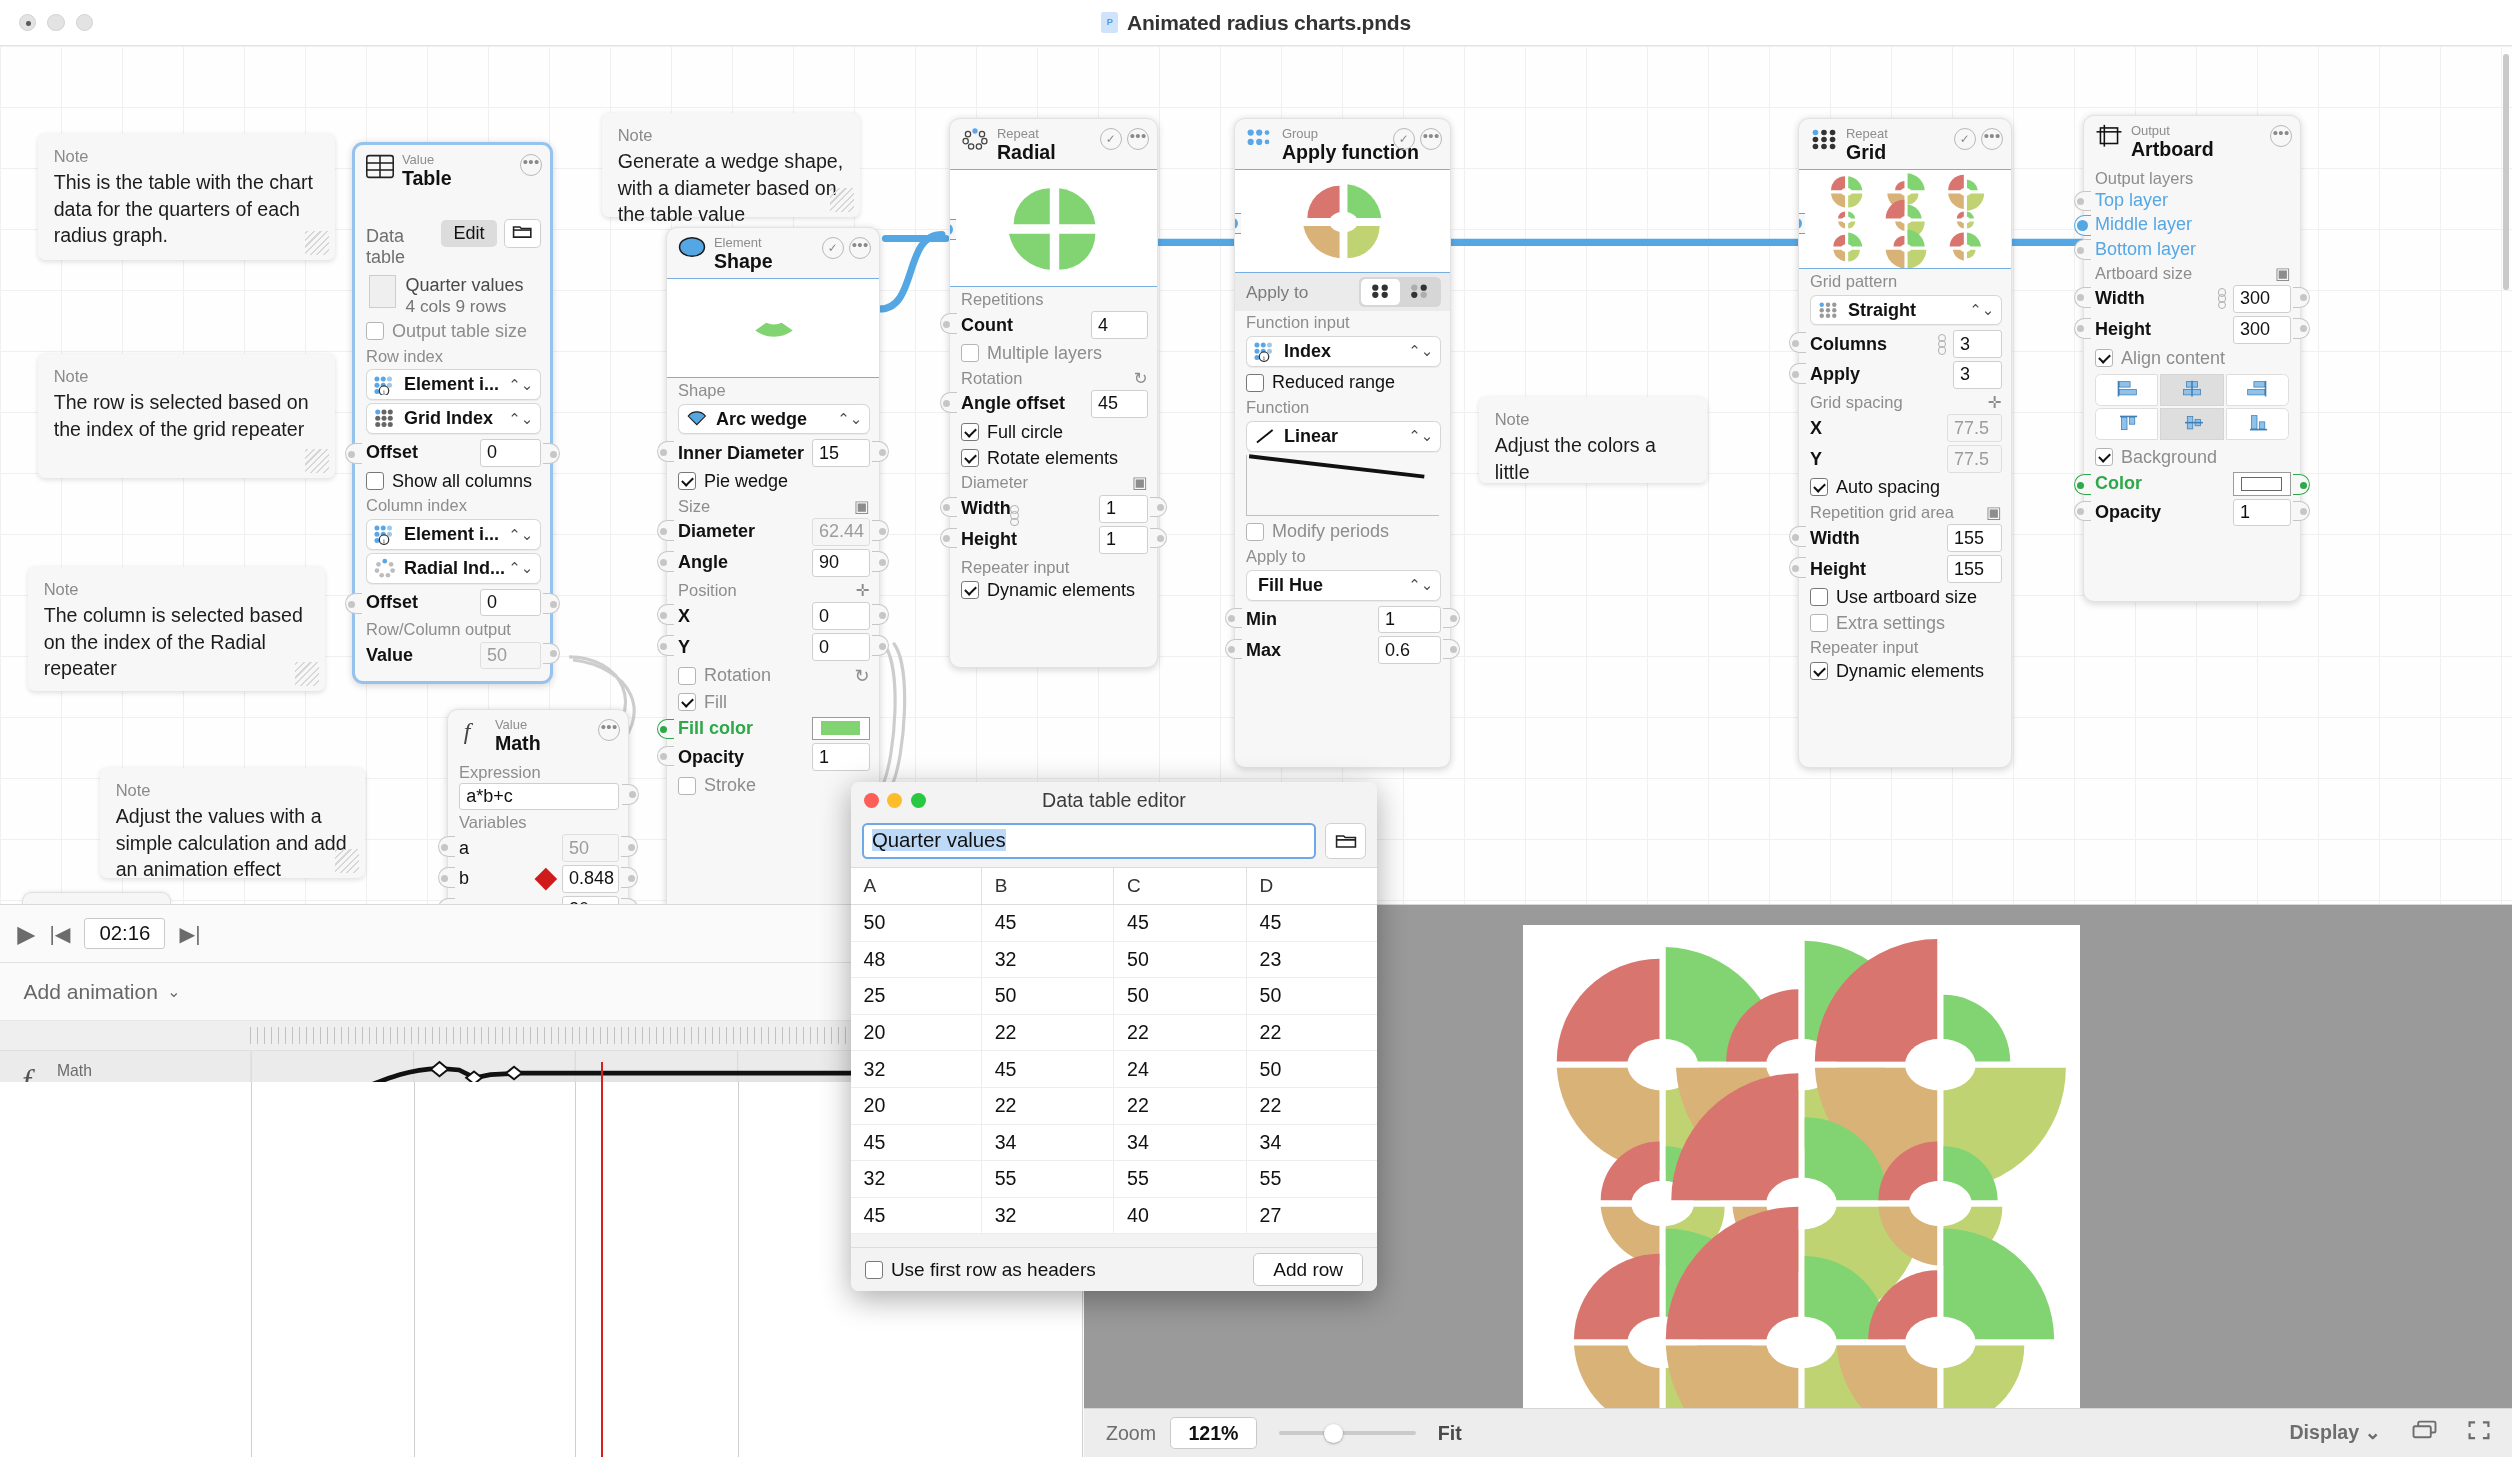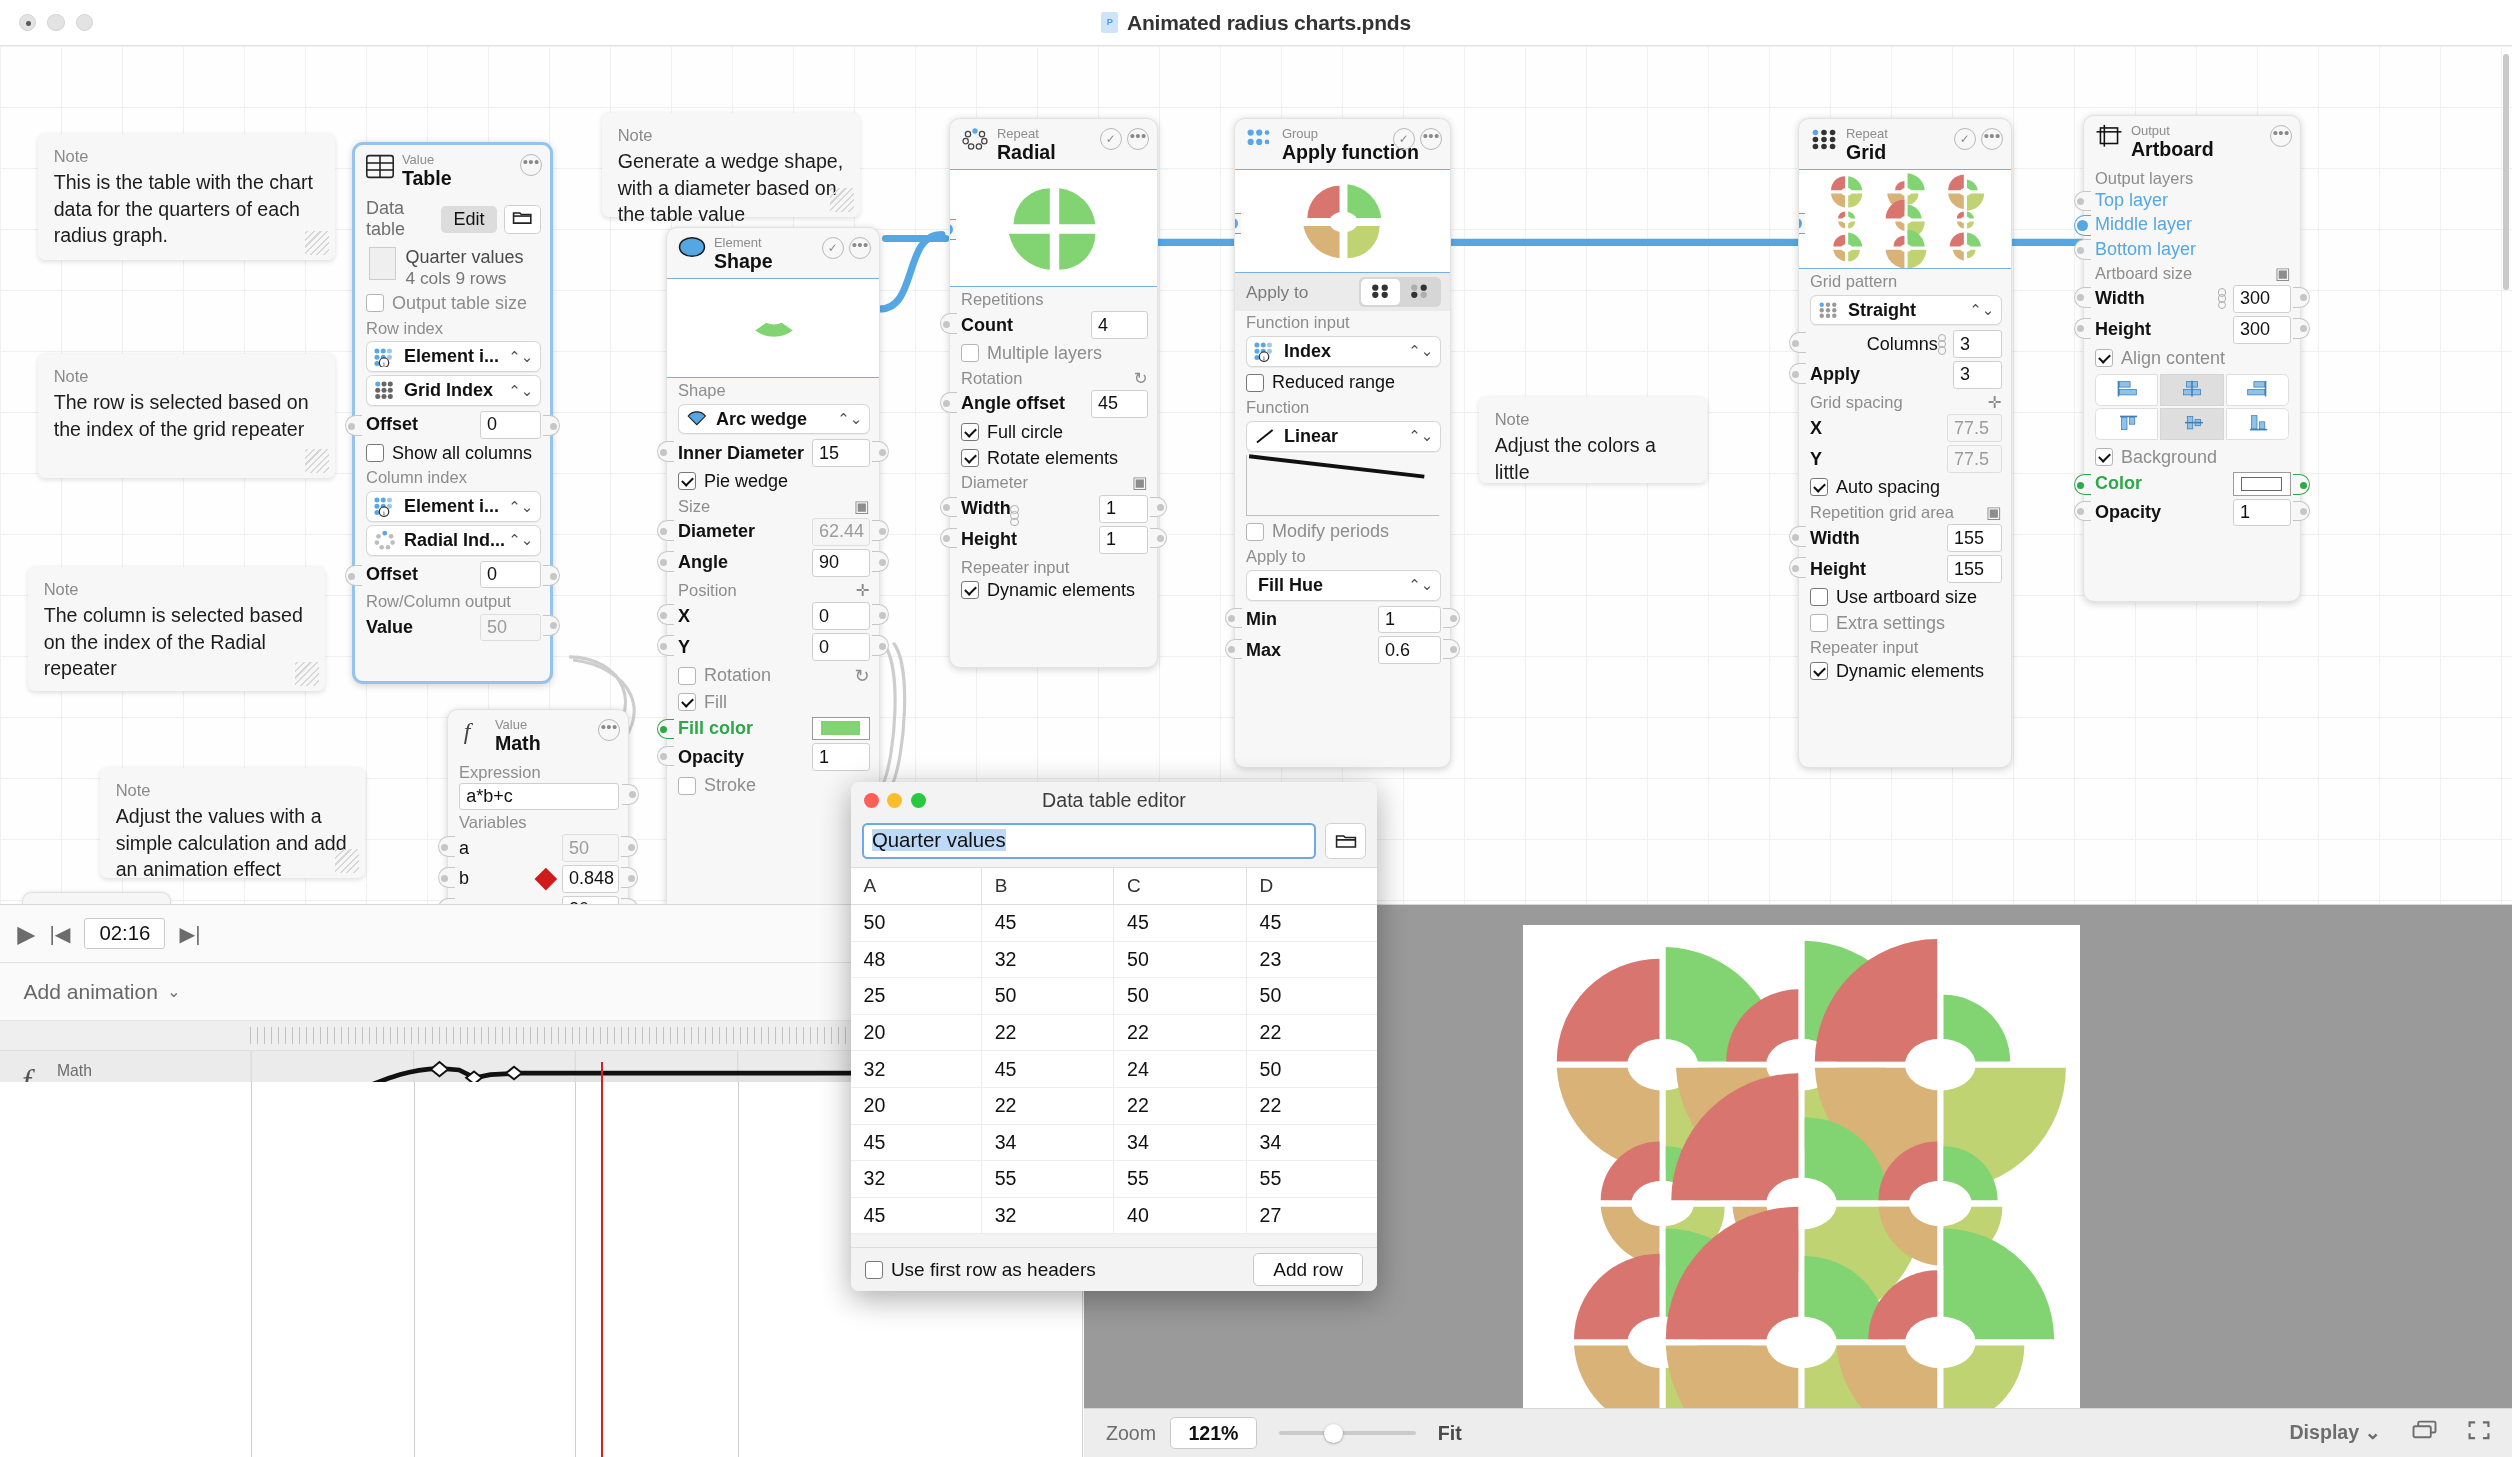--- a/index.html
+++ b/index.html
@@ -60,21 +60,21 @@
   .node-hdr .ntxt .kind{font-size:13px;color:#8d8d8d;line-height:1.05;}
   .node-hdr .ntxt .name{font-size:19.6px;color:#111;font-weight:bold;line-height:1.15;}
   .hdr-btns{position:absolute;right:7.9px;top:8.6px;display:flex;gap:5.5px;}
   .cbtn{width:22px;height:22px;border-radius:50%;border:1.3px solid #b9b9b9;color:#8a8a8a;font-size:11.8px;
         display:flex;align-items:center;justify-content:center;background:transparent;}
   .cbtn.dots{font-size:15px;letter-spacing:0.4px;line-height:0;padding-bottom:5.5px;}
 
   .preview{ background:#fff; border-top:1.2px solid #77b0e0; border-bottom:1.2px solid #77b0e0; overflow:hidden; position:relative;}
   .row { display:flex; align-items:center; padding:1.6px 9.4px 1.6px 11px; font-size:18px; color:#111; }
   .row .lab{flex:1;}
-  .row .lab.dim{color:#8d8d8d;font-size:16.5px;}
+  .row .lab.dim{color:#8d8d8d;font-size:16.5px;margin-top:28px;}
   .secl{ font-size:16.5px;color:#8d8d8d;padding:2.4px 9.4px 0.8px 11px; display:flex; align-items:center;}
   .secl .sp{flex:1;}
   .fld{ background:#fff;border:0.8px solid #cfcfcf;border-radius:3.1px;font-size:18px;color:#111;
         padding:2.4px 6.3px; min-width:49px; text-align:left;}
   .fld.dim{color:#9c9c9c;background:#f6f6f6;border-color:#dedede;}
   .sel-box{ background:#fff;border:0.8px solid #d6d6d6;border-radius:6.3px; display:flex;align-items:center;
         padding:3.9px 6.3px; margin:3.1px 9.4px 3.1px 11px; font-size:18px;color:#111; box-shadow:0 0.8px 0.8px rgba(0,0,0,.05);}
   .sel-box .sicon{width:23.6px;height:20.4px;margin-right:7px;flex:0 0 auto;}
   .sel-box .stxt{flex:1;font-weight:bold;}
   .chev{font-size:15px;color:#4b4b4b;}
@@ -879,21 +879,21 @@
               <circle cx="14" cy="20" r="2.8" fill="#999"></circle>
               <circle cx="22" cy="20" r="2.8" fill="#999"></circle>
             </svg></span>
         <span class="stxt">Straight</span>
         <span class="chev">⌃⌄</span>
       </div>
       <div class="row" style="position:relative;">
         <div class="port l" style="top:3.9px;">
             <span class="knob"></span>
           </div>
-        <div class="lab" style="font-weight:normal;text-align:right;">Columns</div>
+        <div class="lab" style="font-weight:bold;">Columns</div>
         <div class="linked" style="position:relative;margin-right:6.3px;">
             <span class="lk"></span>
             <span class="lk" style="margin-top:-2.4px;"></span>
             <span class="lk" style="margin-top:-2.4px;"></span>
           </div>
         <div class="fld" style="width:49px;">3</div>
       </div>
       <div class="row" style="position:relative;">
         <div class="port l" style="top:3.9px;">
             <span class="knob"></span>

